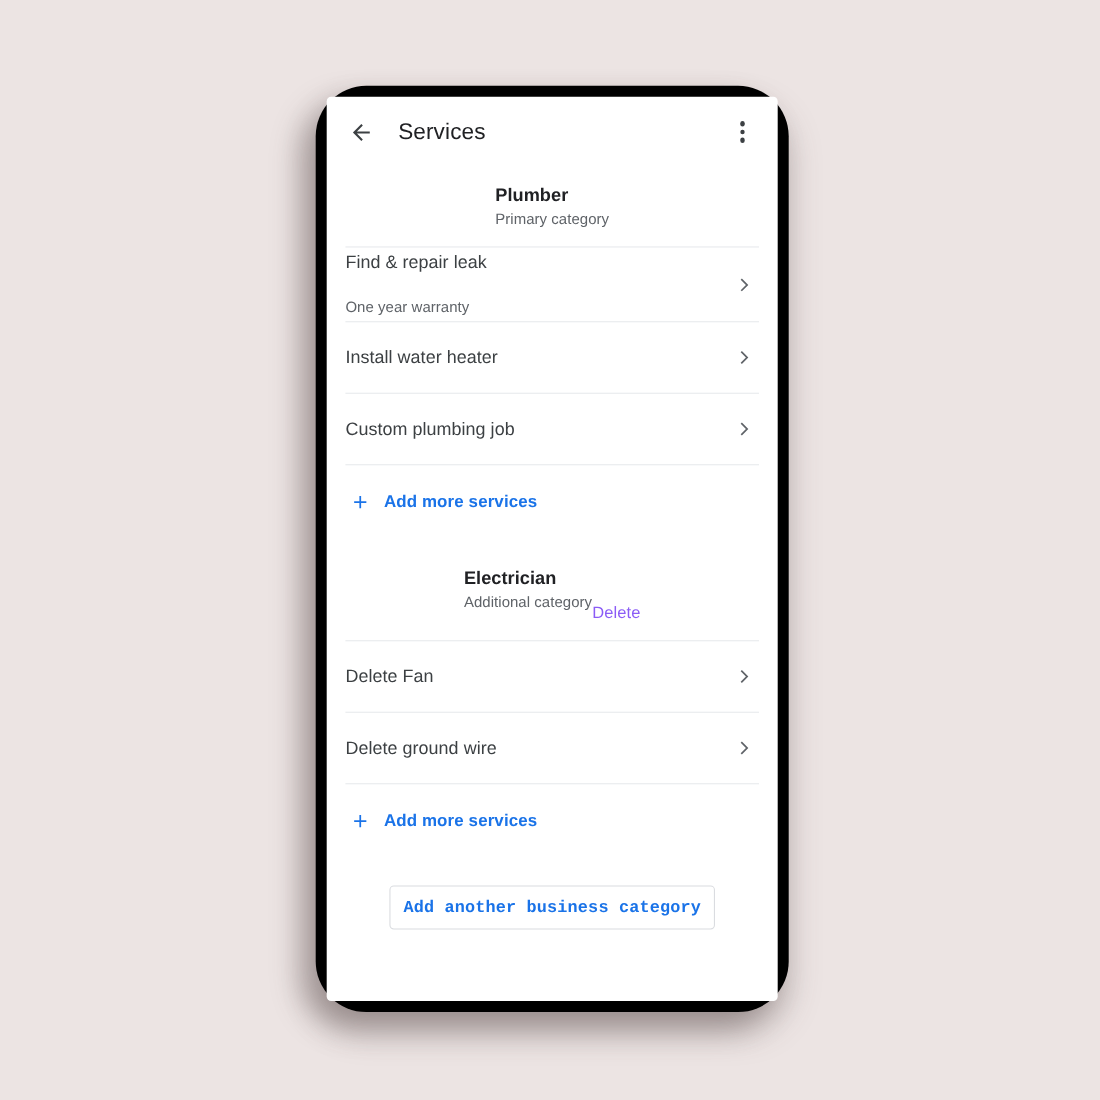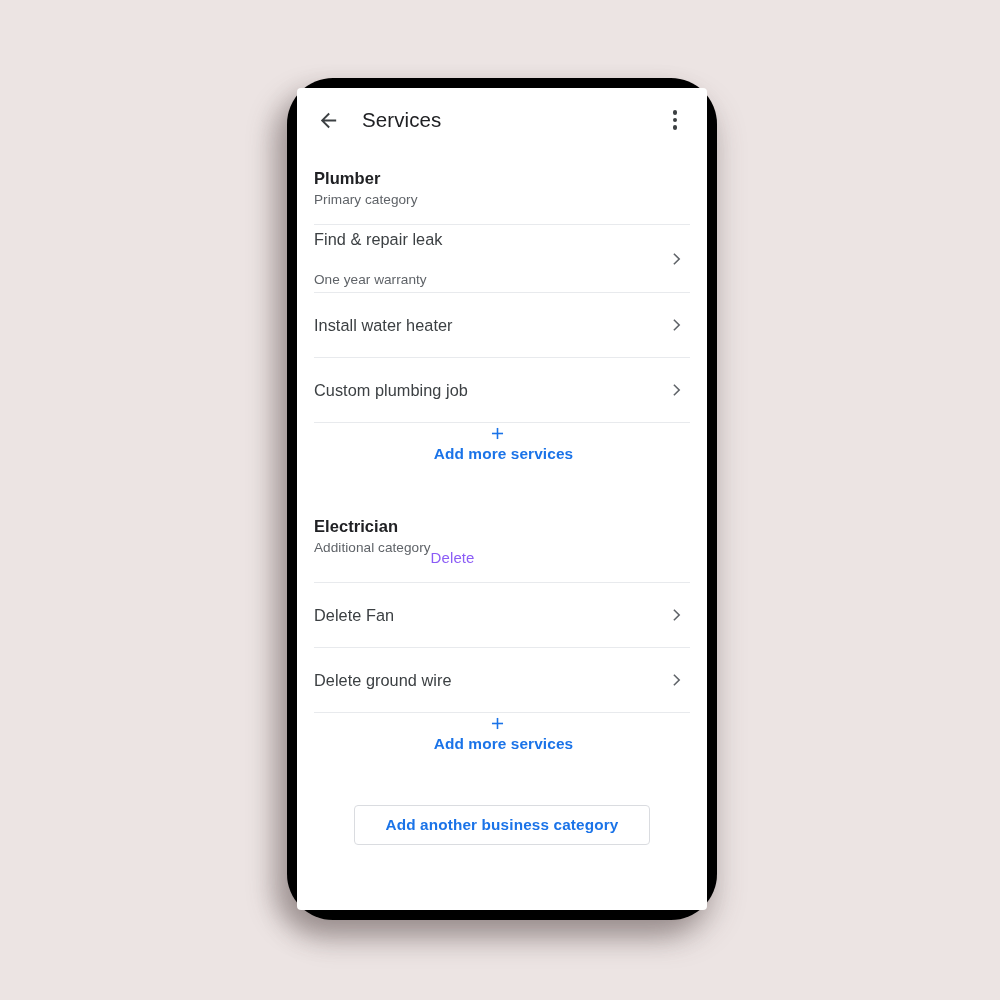--- a/index.html
+++ b/index.html
@@ -101,21 +101,21 @@
     width: 410px;
   }
 
   .category-block {
     padding: 0 17px;
   }
 
   .category-header {
     display: flex;
     align-items: flex-start;
-    justify-content: flex-start;
+    justify-content: center;
     padding-top: 15px;
     padding-bottom: 14px;
   }
   .category-header.secondary {
     padding-top: 26px;
   }
   .category-name {
     font-size: 16.5px;
     font-weight: bold;
     color: #202124;
@@ -182,21 +182,20 @@
     align-items: center;
     justify-content: center;
   }
 
   .add-more-row {
     display: flex;
     align-items: center;
     height: 66px;
     padding-left: 3px;
     cursor: pointer;
-    flex-direction: column;
   }
   .plus-icon {
     width: 20px;
     height: 20px;
     margin-right: 12px;
     display: flex;
     align-items: center;
     justify-content: center;
     flex-shrink: 0;
   }
@@ -213,21 +212,21 @@
     justify-content: center;
     margin-top: 26px;
   }
   #add-category-button {
     width: 296px;
     height: 40px;
     border: 1px solid #dadce0;
     border-radius: 4px;
     background: #ffffff;
     color: #1a73e8;
-    font-family: Liberation Sans, sans-serif;
+    font-family: Liberation Mono, monospace;
     font-size: 15.3px;
     font-weight: bold;
     letter-spacing: 0.15px;
     cursor: pointer;
     padding: 0;
   }
 </style>
 </head>
 <body>
 

